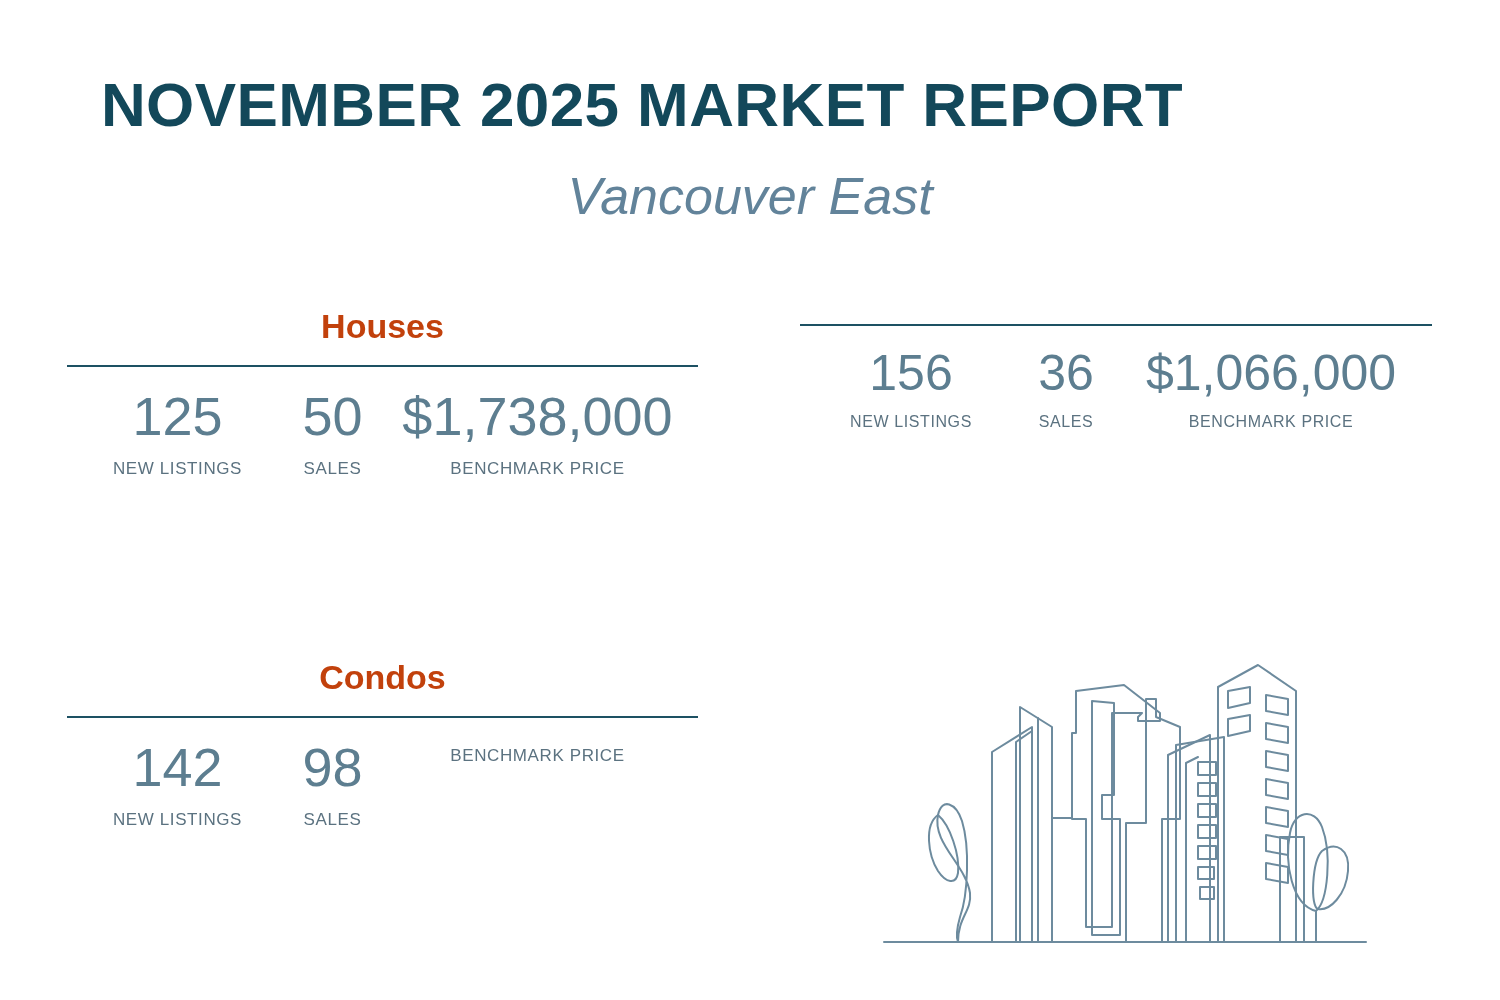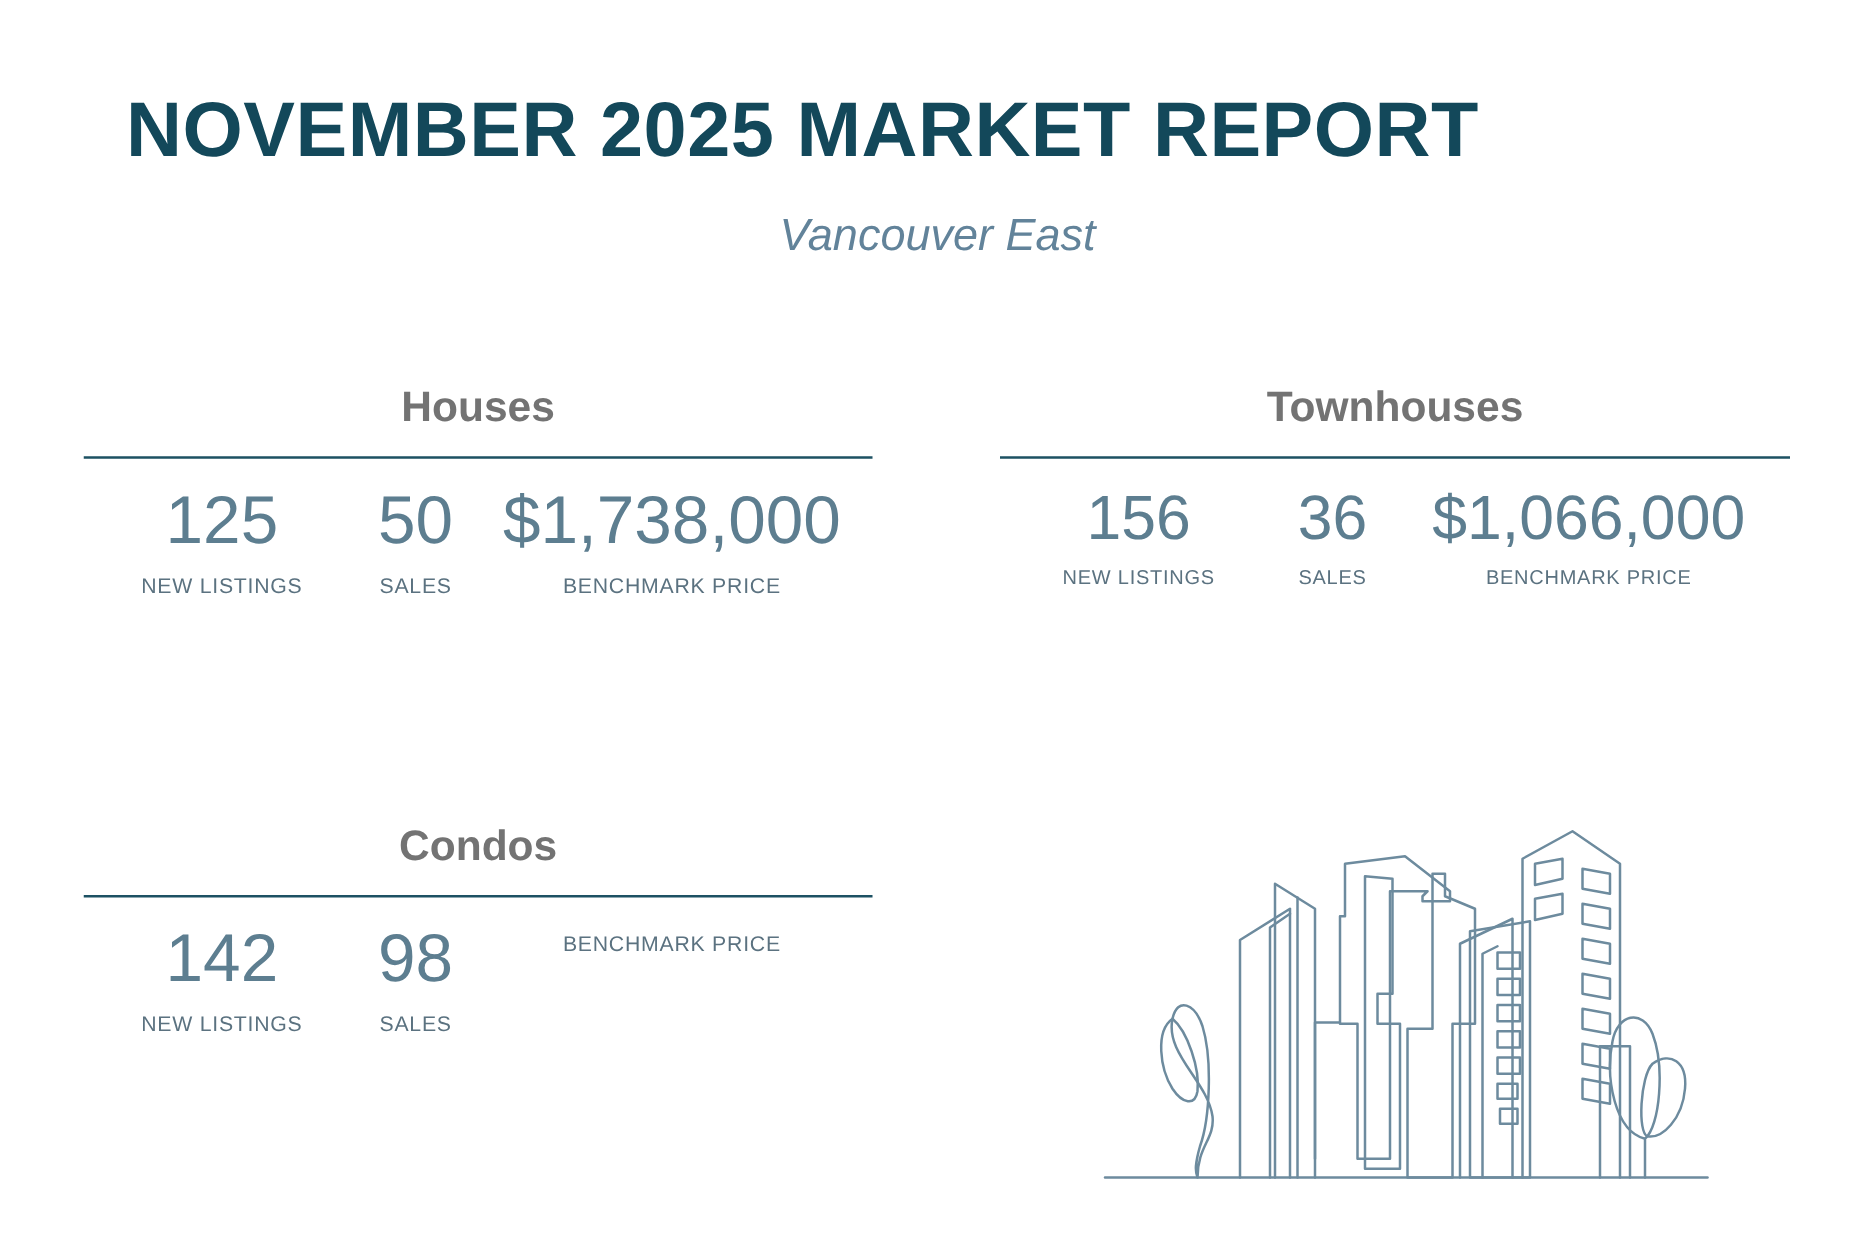--- a/index.html
+++ b/index.html
@@ -38,42 +38,42 @@
     line-height: 1.05;
     white-space: nowrap;
   }
 
   .report-subtitle {
     position: absolute;
     left: 0;
     top: 168px;
     width: 1500px;
     text-align: center;
-    font-size: 36px;
+    font-size: 52px;
     font-style: italic;
     font-weight: 400;
     color: #62839a;
     line-height: 1.1;
     white-space: nowrap;
   }
 
   
   .block {
     position: absolute;
   }
 
   .block-houses      { left: 67px;  top: 306px; width: 631px; }
   .block-townhouses  { left: 800px; top: 306px; width: 632px; }
   .block-condos      { left: 67px;  top: 657px; width: 631px; }
 
   .block-heading {
     text-align: center;
     font-size: 34px;
     font-weight: 700;
-    color: #737373;
+    color: #c2410c;
     line-height: 1.2;
     white-space: nowrap;
   }
 
   .block-rule {
     margin-top: 18px;
     height: 2px;
     width: 100%;
     background: #1d5163;
   }
@@ -150,21 +150,20 @@
         <div class="metric-label">SALES</div>
       </div>
       <div class="metric metric-price">
         <div class="metric-value">$1,738,000</div>
         <div class="metric-label">BENCHMARK PRICE</div>
       </div>
     </div>
   </div>
 
   <div class="block block-townhouses">
-    <div class="block-heading">Townhouses</div>
     <div class="block-rule"></div>
     <div class="metrics">
       <div class="metric metric-listings">
         <div class="metric-value">156</div>
         <div class="metric-label">NEW LISTINGS</div>
       </div>
       <div class="metric metric-sales">
         <div class="metric-value">36</div>
         <div class="metric-label">SALES</div>
       </div>

